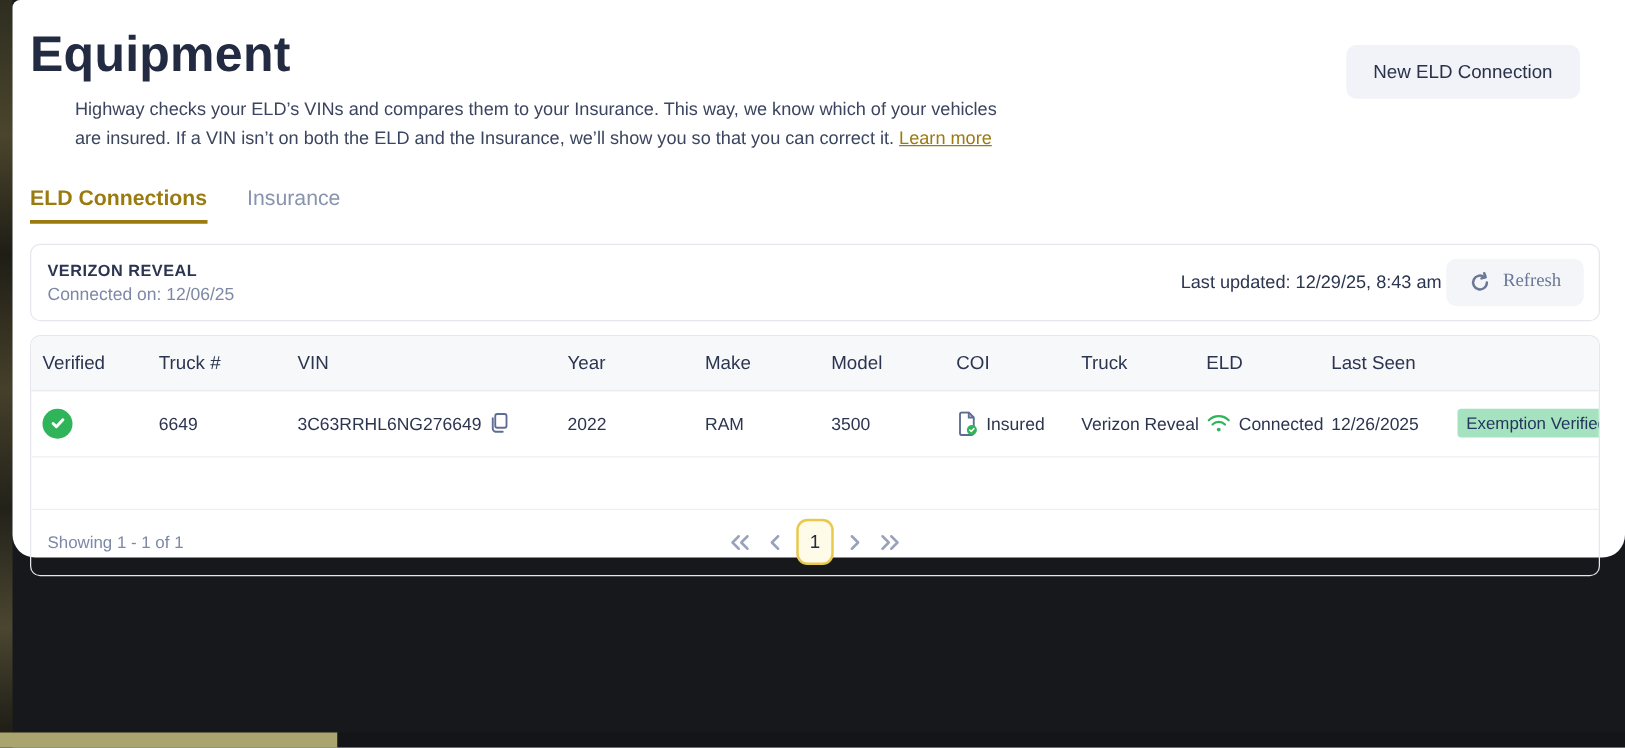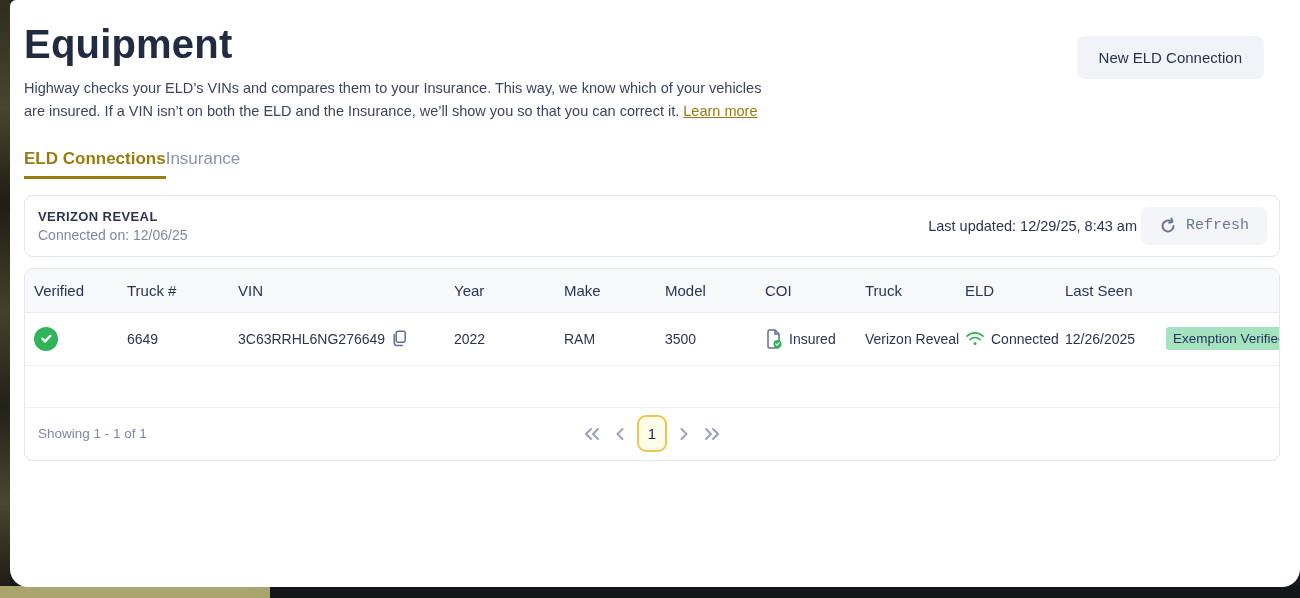--- a/index.html
+++ b/index.html
@@ -18,63 +18,64 @@
   }
   .backdrop-bottom-olive {
     position: absolute; left: 0; bottom: 0; width: 270px; height: 12px;
     background: #aaa46f;
   }
   .backdrop-bottom-dark {
     position: absolute; left: 270px; bottom: 0; width: 1030px; height: 12px;
     background: #141519;
   }
   .page {
-    position: absolute; left: 10px; top: 0; width: 1290px; height: 587px;
+    position: absolute; left: 10px; top: 0; width: 1290px; height: 446px;
     background: #ffffff;
     border-radius: 6px 0 18px 18px;
     padding: 22px 20px 0 14px;
   }
   
   .page-title {
     font-size: 40px; font-weight: 700; color: #232b42; letter-spacing: 0.2px;
   }
   .new-eld-btn {
     position: absolute; right: 36px; top: 36px;
     background: #f1f3f8; border: none; border-radius: 8px;
     padding: 13px 22px; font-size: 15px; color: #2a324a;
     font-family: inherit; cursor: pointer; font-weight: 500;
   }
   .description {
     margin-top: 10px; max-width: 758px; font-size: 14.5px; line-height: 1.58;
     color: #3b455f;
+    margin-left: 36px;
   }
   .learn-more { color: #9a7b10; text-decoration: underline; cursor: pointer; }
   
-  .tabs { display: flex; margin-top: 26px; }
+  .tabs { display: flex; gap: 32px; margin-top: 26px; }
   .tab { font-size: 17px; cursor: pointer; padding-bottom: 7px; }
   .tab.active {
     color: #9a7b10; font-weight: 700; border-bottom: 3px solid #9a7b10;
   }
   .tab.inactive { color: #8893ae; font-weight: 500; }
   
   .conn-panel {
     margin-top: 16px; border: 1px solid #e4e7ee; border-radius: 8px;
     height: 62px; display: flex; justify-content: space-between;
     align-items: center; padding: 0 12px 0 13px;
   }
   .provider-name {
     font-size: 13px; font-weight: 700; color: #2c3550; letter-spacing: 0.4px;
   }
   .connected-on { font-size: 14px; color: #7d88a6; margin-top: 3px; }
   .conn-right { display: flex; align-items: center; gap: 4px; }
   .last-updated { font-size: 14.5px; color: #2c3550; }
   .refresh-btn {
     background: #f4f5f8; border: none; border-radius: 8px;
     padding: 10px 18px; font-size: 15px; color: #6a7796;
-    font-family: Liberation Mono, monospace; cursor: pointer; display: flex; align-items: center; gap: 9px; justify-content: space-between;
+    font-family: Liberation Serif, serif; cursor: pointer; display: flex; align-items: center; gap: 9px; justify-content: space-between;
   }
   
   .table-card {
     margin-top: 11px; border: 1px solid #e4e7ee; border-radius: 8px;
     overflow: hidden;
   }
   .grid-row {
     display: grid;
     grid-template-columns: 93px 111px 216px 110px 101px 100px 100px 100px 100px 101px 1fr;
     align-items: center;

